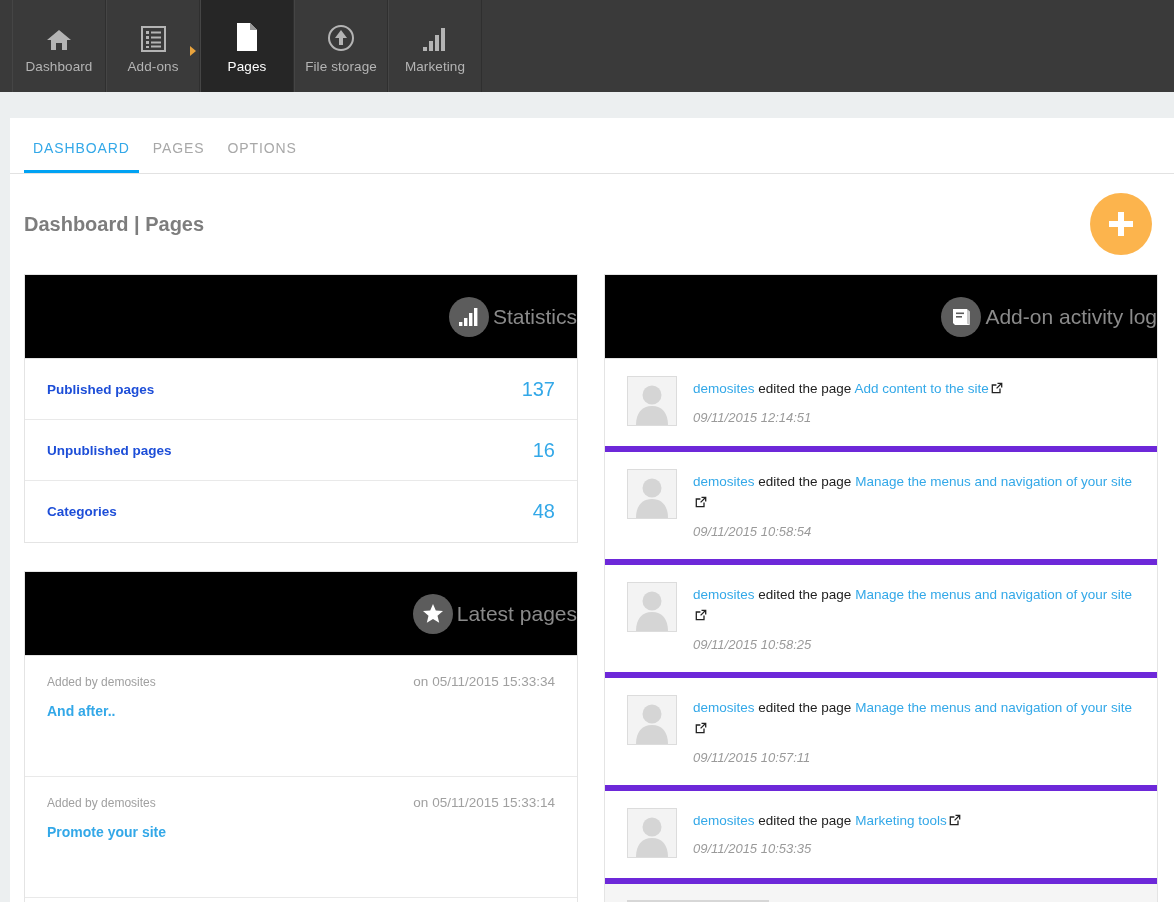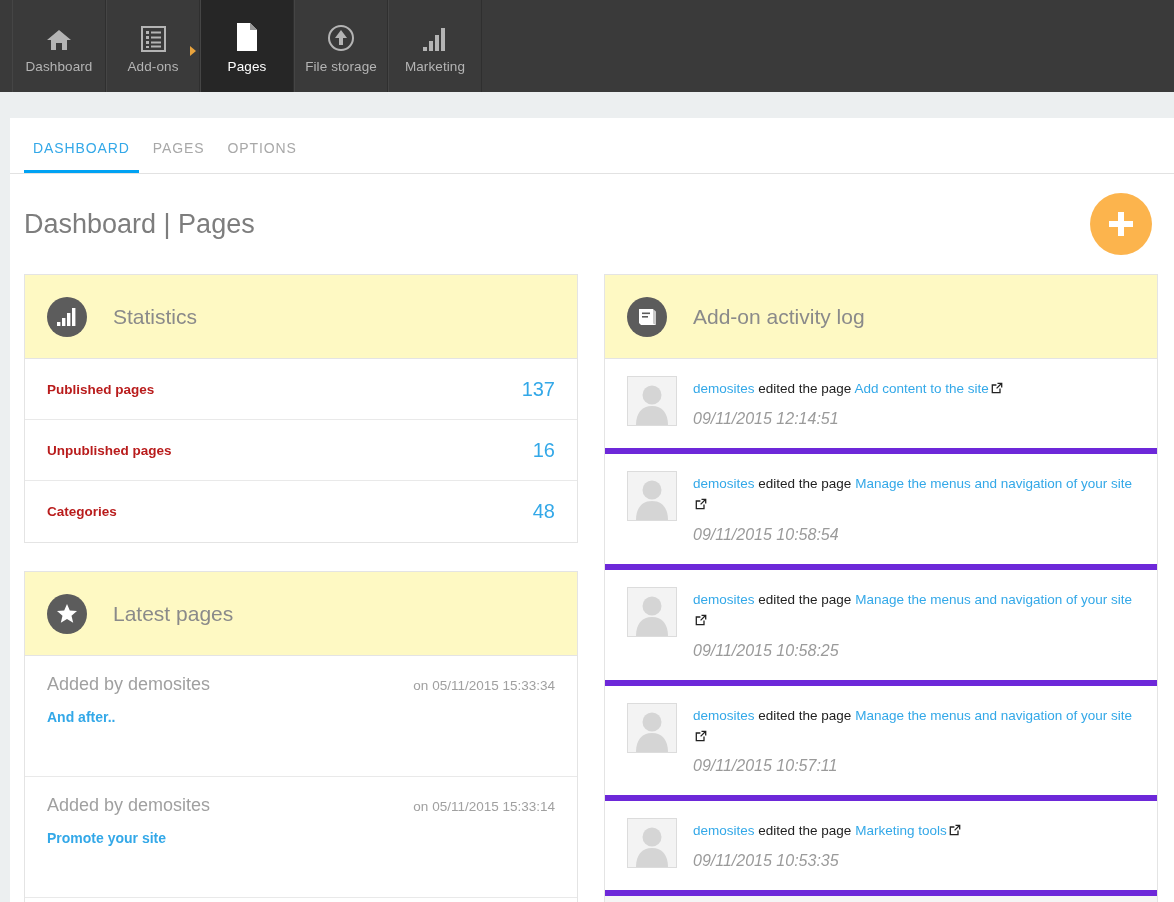--- a/index.html
+++ b/index.html
@@ -82,22 +82,22 @@
   .tab.active { color: #33a8e8; border-bottom-color: #00a2f3; }
 
   .titlerow {
     height: 100px;
     display: flex;
     align-items: center;
     justify-content: space-between;
     padding: 0 22px 0 14px;
   }
   .pagetitle {
-    font-size: 27px;
-    font-weight: 400;
+    font-size: 20px;
+    font-weight: 700;
     color: #7d7d7d;
   }
   .fab {
     width: 62px; height: 62px;
     border-radius: 50%;
     background: #fcb44d;
     border: none;
     position: relative;
     cursor: pointer;
     flex: none;
@@ -118,27 +118,28 @@
     padding: 0 14px;
   }
   .col { width: 554px; flex: none; }
 
   .panel {
     border: 1px solid #e4e4e4;
     background: #fff;
     margin-bottom: 28px;
   }
   .panel-head {
-    background: #fef9c3;
+    background: #000000;
     border-bottom: 1px solid #e4e4e4;
     height: 84px;
     display: flex;
     align-items: center;
     padding-left: 22px;
-    gap: 26px;
+    gap: 4px;
+    justify-content: flex-end;
   }
   .panel-ico {
     width: 40px; height: 40px;
     border-radius: 50%;
     background: #5c5c5c;
     display: flex;
     align-items: center;
     justify-content: center;
     flex: none;
   }
@@ -151,36 +152,36 @@
   
   .stat-row {
     height: 61px;
     display: flex;
     align-items: center;
     justify-content: space-between;
     padding: 0 22px;
     border-bottom: 1px solid #e9e9e9;
   }
   .stat-row:last-child { border-bottom: none; }
-  .stat-label { font-size: 13.5px; font-weight: bold; color: #b91c1c; text-align: center; }
+  .stat-label { font-size: 13.5px; font-weight: bold; color: #1d4ed8; text-align: center; }
   .stat-value { font-size: 20px; color: #33a8e8; }
 
   
   .lp-row {
     padding: 18px 22px 26px 22px;
     border-bottom: 1px solid #e9e9e9;
     min-height: 121px;
   }
   .lp-top {
     display: flex;
     justify-content: space-between;
     align-items: baseline;
     margin-bottom: 13px;
   }
-  .lp-by { font-size: 18px; color: #a0a0a0; }
+  .lp-by { font-size: 12px; color: #a0a0a0; }
   .lp-when { font-size: 13.5px; color: #a0a0a0; }
   .lp-name {
     font-size: 14px; font-weight: bold; color: #33a8e8;
     text-decoration: none; cursor: pointer;
   }
 
   
   .log-row {
     display: flex;
     gap: 16px;
@@ -195,21 +196,21 @@
     display: flex;
     align-items: flex-end;
     justify-content: center;
     overflow: hidden;
   }
   .log-body { padding-top: 3px; }
   .log-text { font-size: 13.5px; color: #222; line-height: 1.55; }
   .log-link { color: #33a8e8; text-decoration: none; cursor: pointer; }
   .ext-ico { display: inline-block; vertical-align: -1px; margin-left: 2px; }
   .log-time {
-    font-size: 16px; color: #9a9a9a; font-style: italic;
+    font-size: 13px; color: #9a9a9a; font-style: italic;
     margin-top: 9px;
   }
 
   .log-foot {
     background: #f5f5f5;
     padding: 16px 22px;
   }
   .btn-flat {
     background: #d7d7d7;
     border: none;

